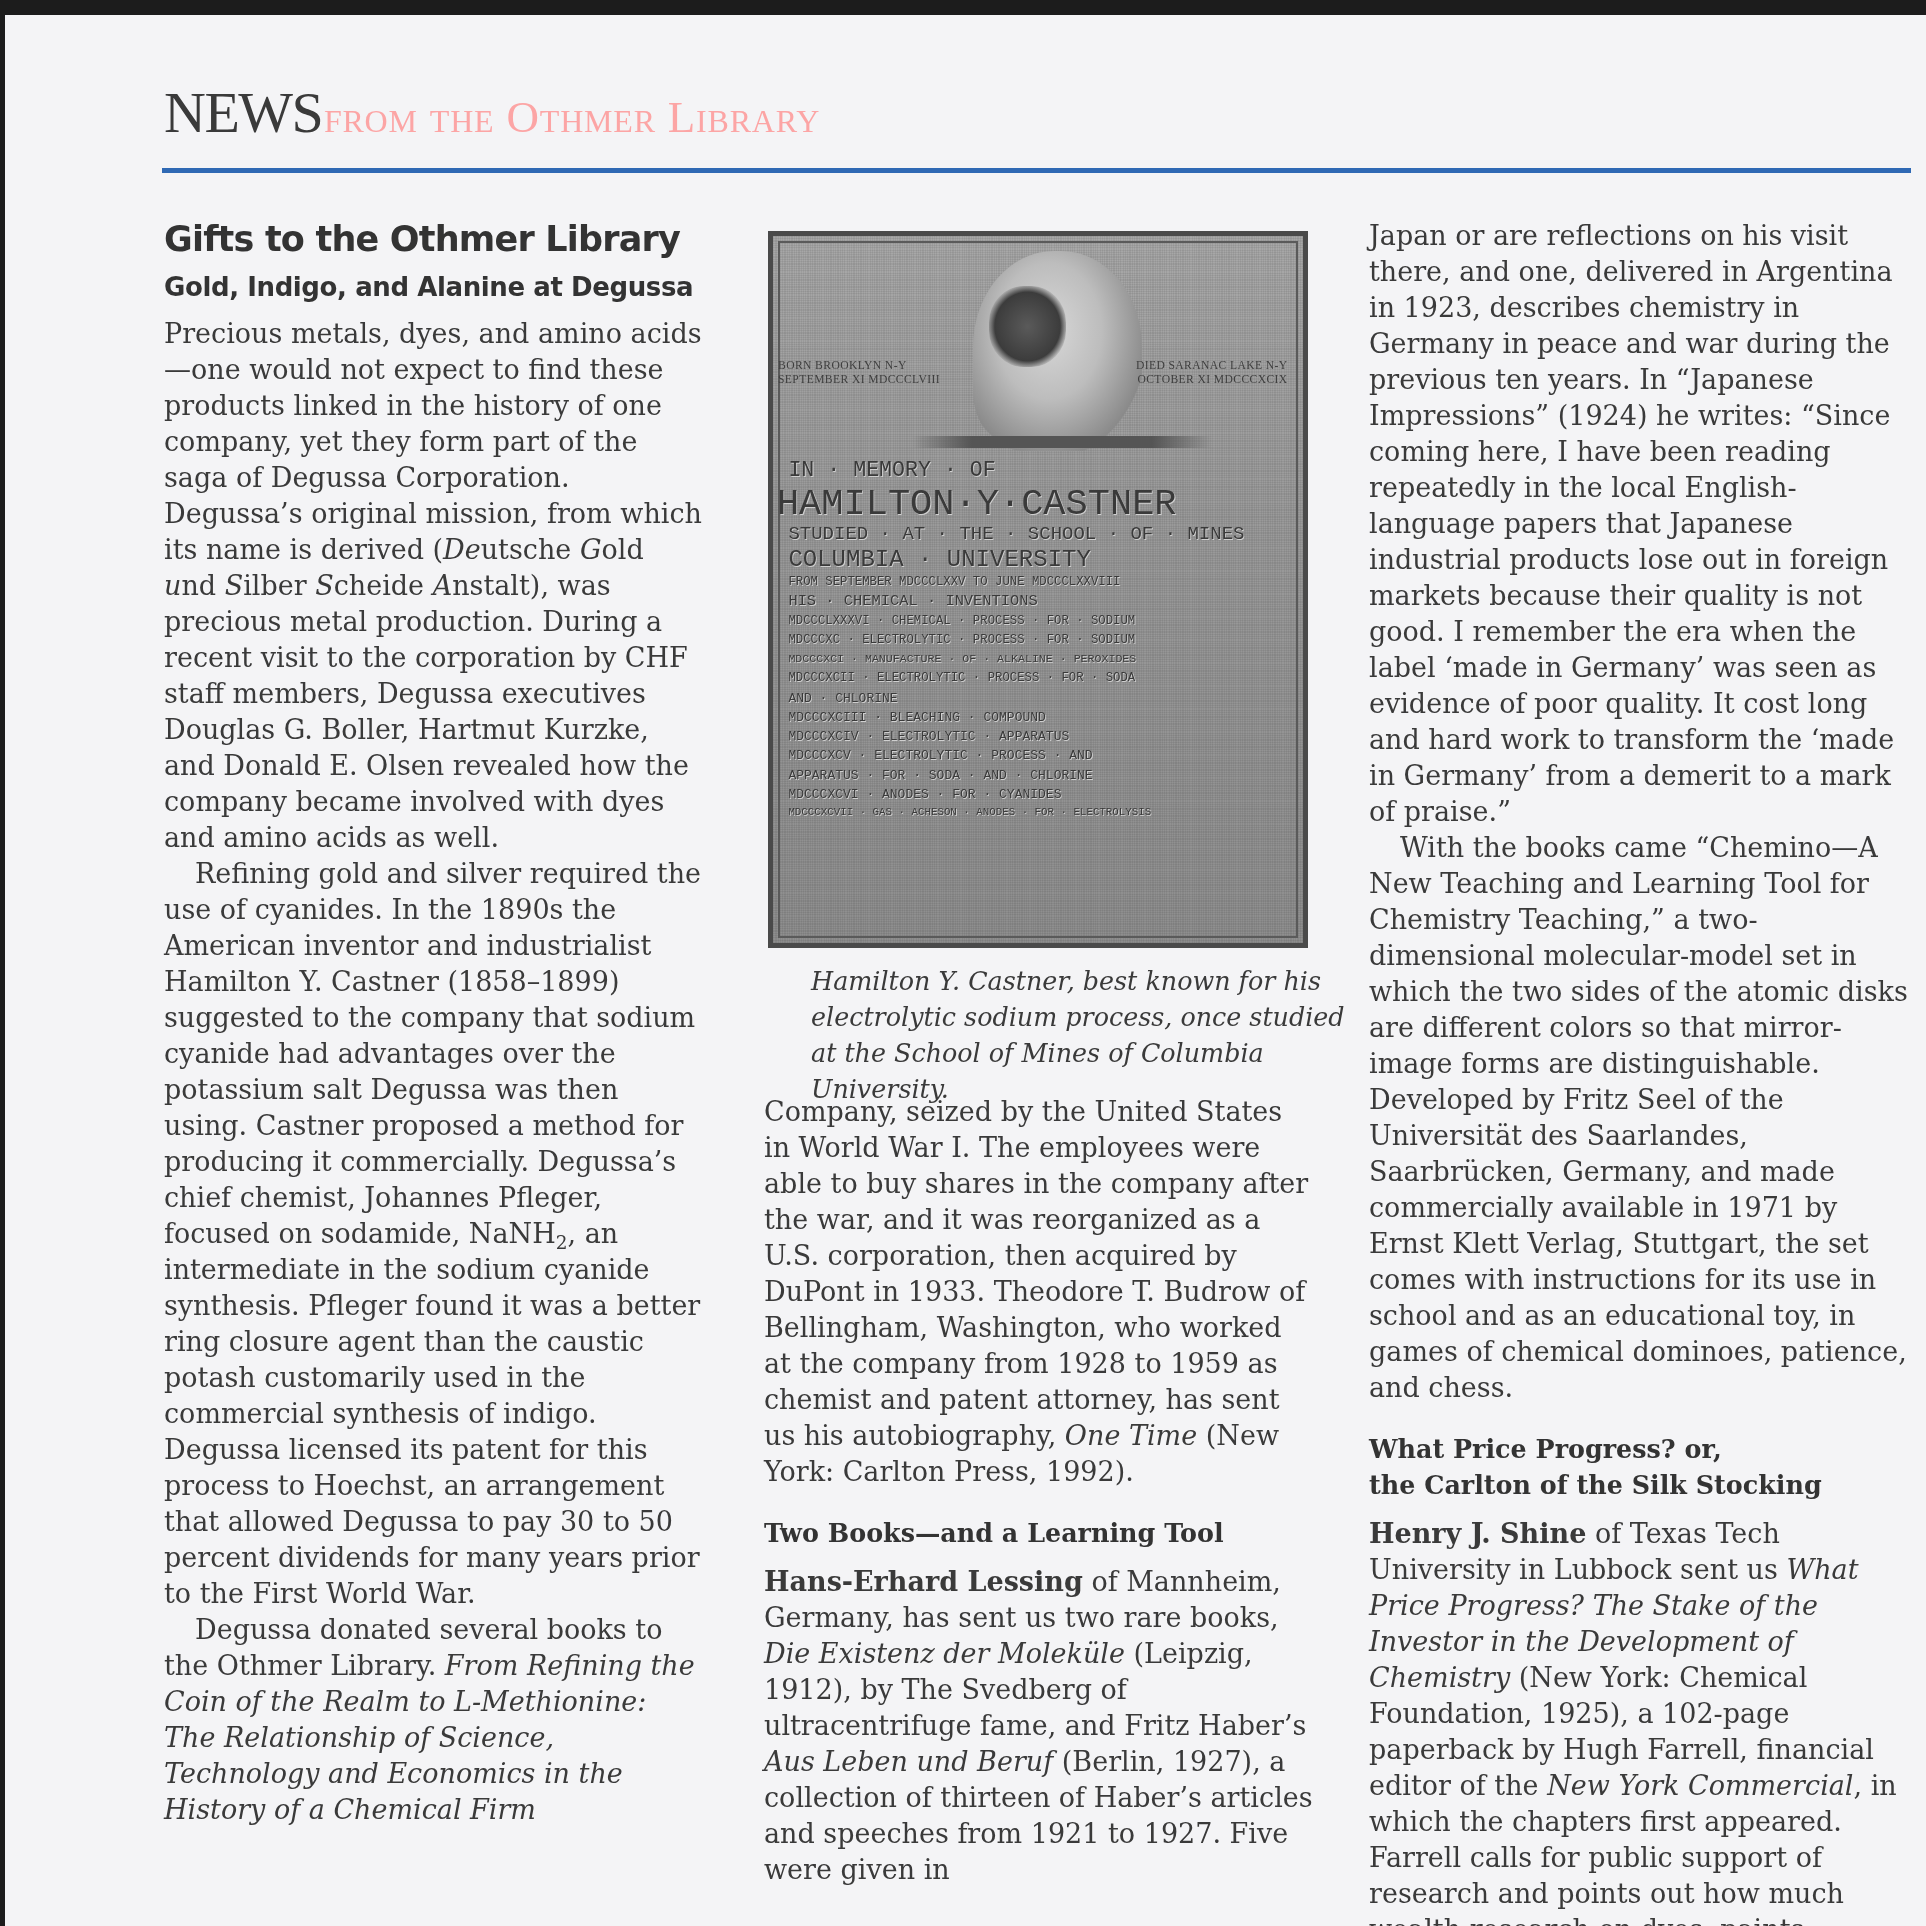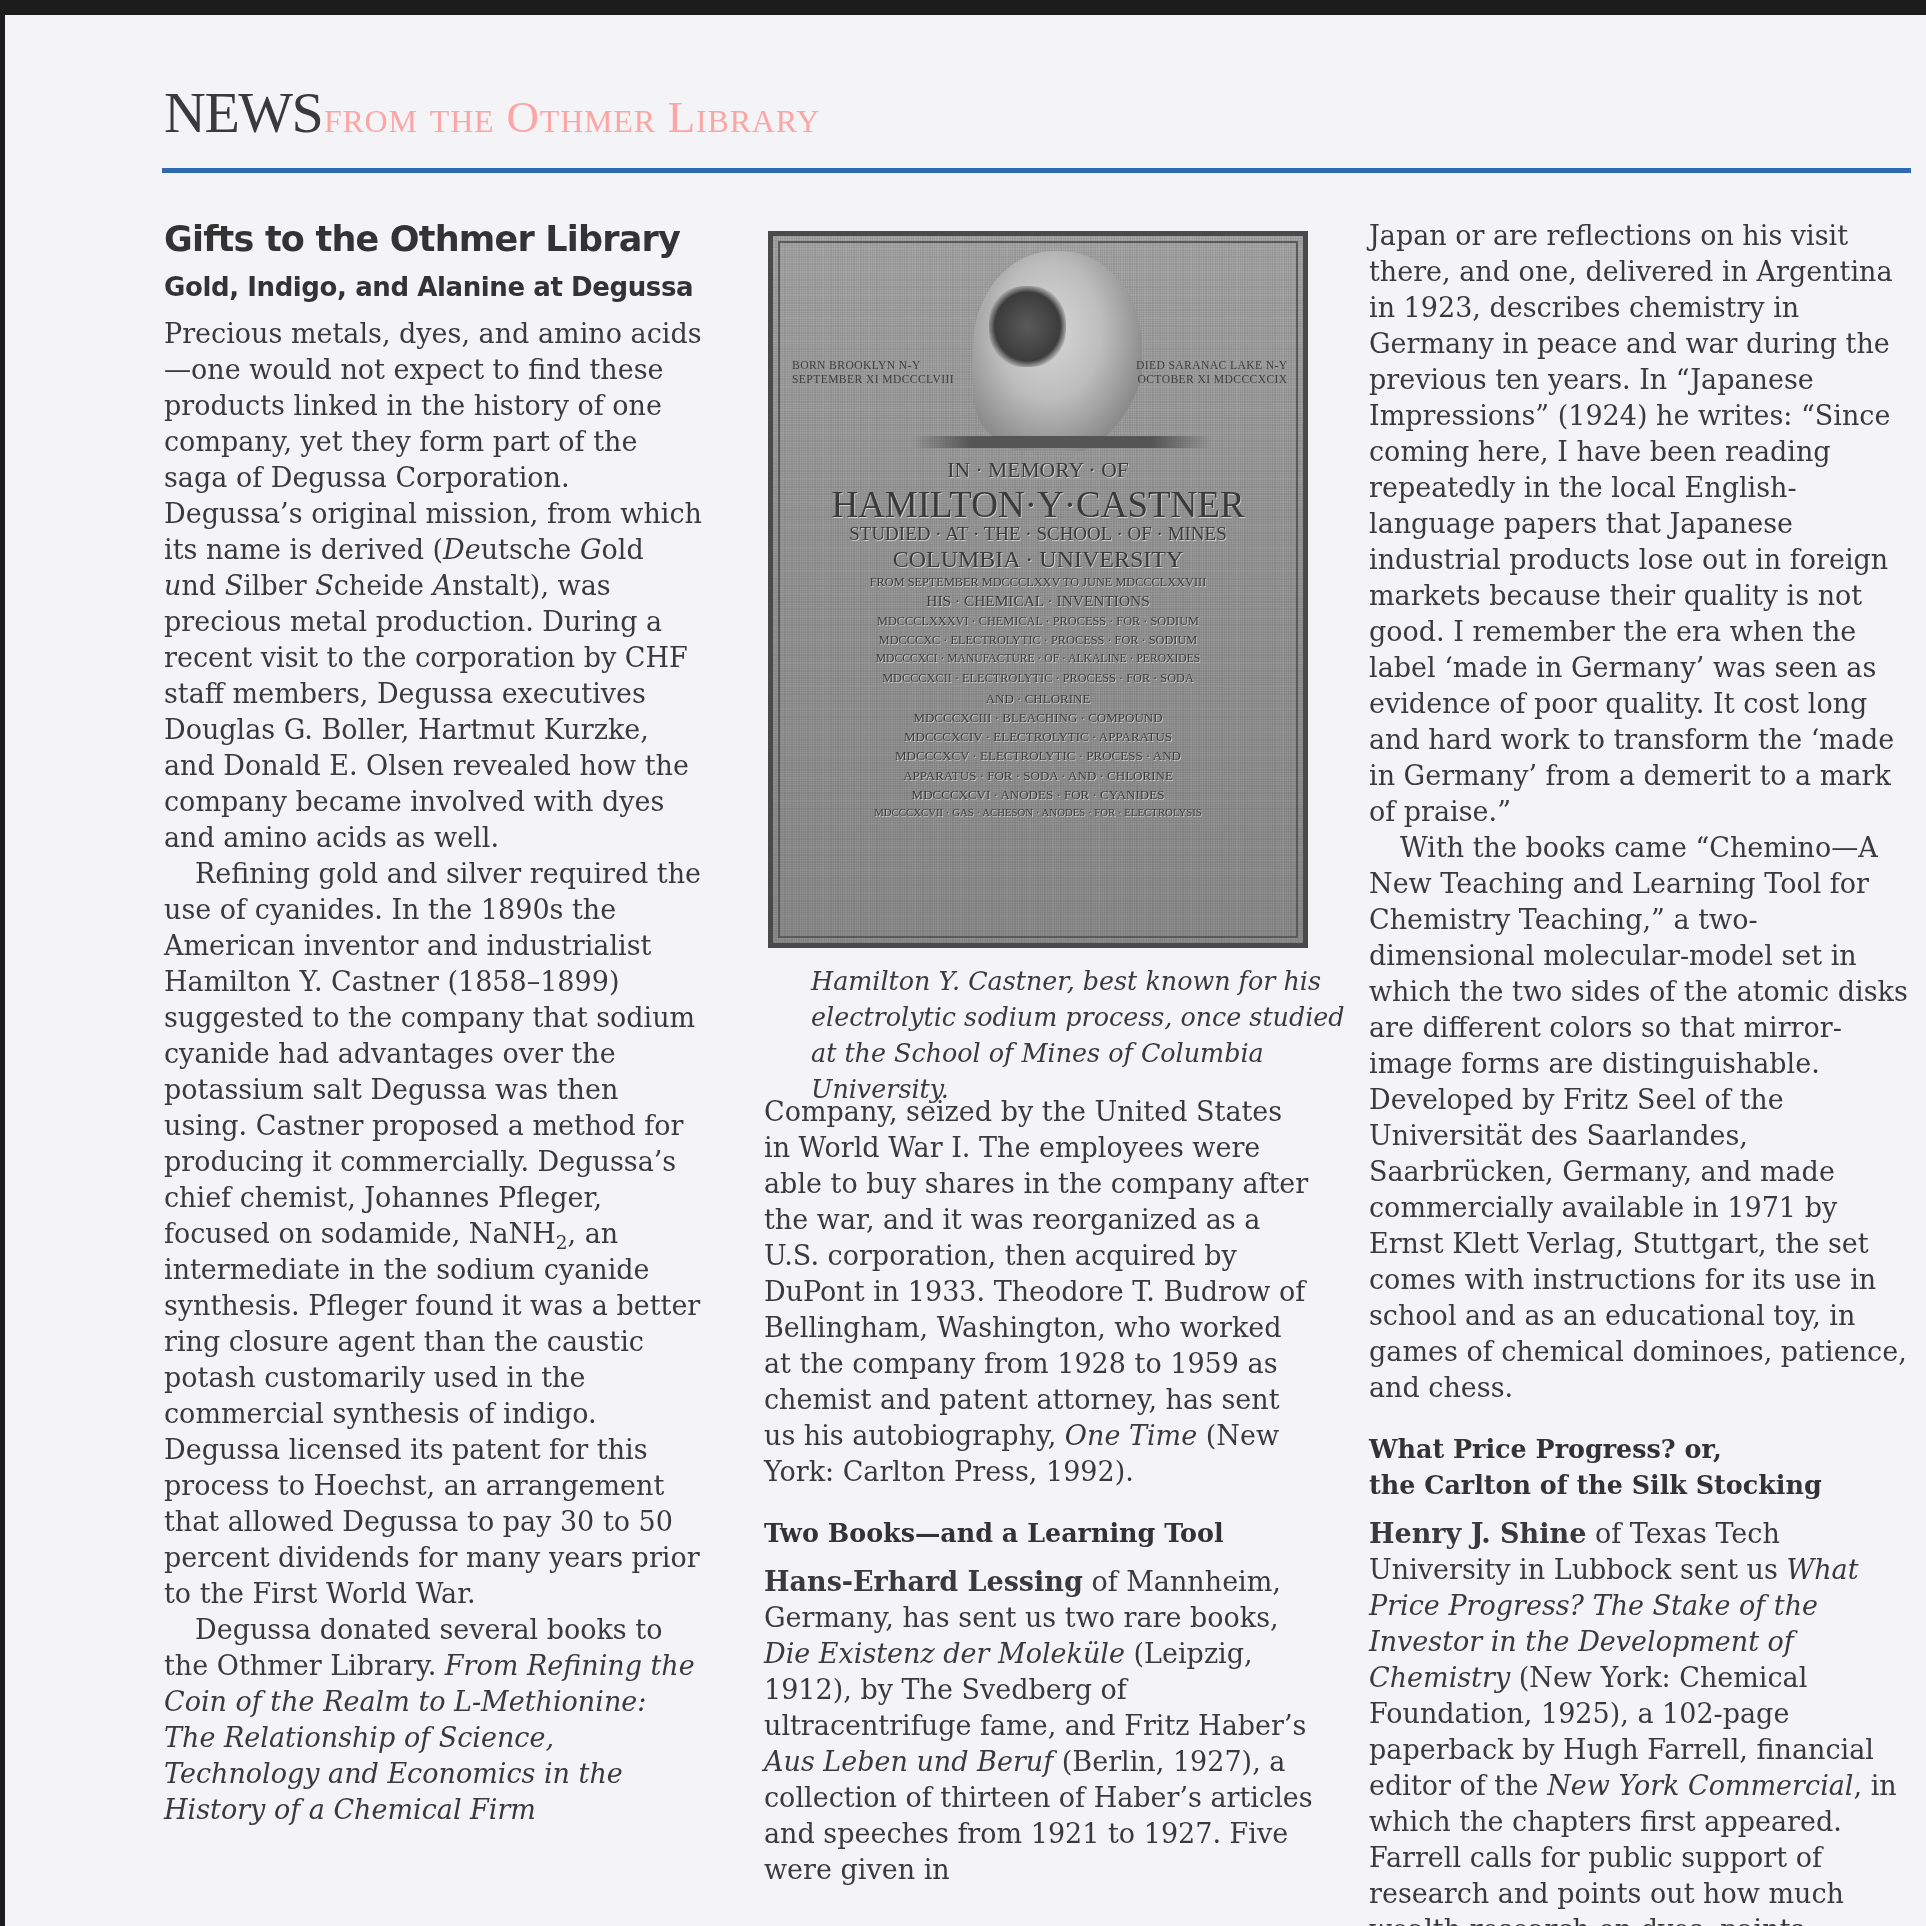--- a/index.html
+++ b/index.html
@@ -58,22 +58,22 @@
     position:absolute; left:216px; top:50px; width:77px; height:81px;
     border-radius:45%; background:radial-gradient(ellipse at 50% 50%, #5a5a5a 0%, #3c3c3c 60%, rgba(60,60,60,0) 75%);
   }
   .bust-base {
     position:absolute; left:139px; top:200px; width:300px; height:11.6px; background:linear-gradient(90deg, transparent, #555 20%, #555 80%, transparent);
   }
   .plaque-side {
     position:absolute; top:123px; font-size:11.6px; line-height:14px; color:#3e3e3e; font-family:"Liberation Serif", serif; letter-spacing:0.4px;
   }
   .plaque-line {
-    position:absolute; left:15.4px; right:15.4px; text-align:center; color:#3a3a3a;
-    font-family:Liberation Serif, serif; white-space:nowrap;
+    position:absolute; left:15.4px; right:15.4px; text-align:left; color:#3a3a3a;
+    font-family:Liberation Mono, monospace; white-space:nowrap;
     text-shadow:0.8px 0.8px 0 #d0d0d0;
   }
   .caption {
     position:absolute; left:763px; top:963px; width:551px;
     font-size:25.4px; line-height:36px; font-style:italic; color:#3a3a3a;margin-left:48px;
   }
 </style>
 </head>
 <body>
 
@@ -92,21 +92,21 @@
   <p class="ind"><span>Refining gold and silver required the use of cyanides. In the 1890s the American inventor and industrialist Hamilton Y. Castner (1858–1899) suggested to the company that sodium cyanide had advantages over the potassium salt Degussa was then using. Castner proposed a method for producing it commercially. Degussa’s chief chemist, Johannes Pfleger, focused on sodamide, NaNH</span><sub>2</sub><span>, an intermediate in the sodium cyanide synthesis. Pfleger found it was a better ring closure agent than the caustic potash customarily used in the commercial synthesis of indigo. Degussa licensed its patent for this process to Hoechst, an arrangement that allowed Degussa to pay 30 to 50 percent dividends for many years prior to the First World War.</span></p>
   <p class="ind"><span>Degussa donated several books to the Othmer Library. </span><i>From Refining the Coin of the Realm to L-Methionine: The Relationship of Science, Technology and Economics in the History of a Chemical Firm</i></p>
 
 </div>
 
 <div class="photo">
   <div class="inner-frame"></div>
   <div class="bust"></div>
   <div class="bust-face"></div>
   <div class="bust-base"></div>
-  <div class="plaque-side" style="left:19px;">
+  <div class="plaque-side" style="left:5px;">
     <div>BORN BROOKLYN N-Y</div>
     <div>SEPTEMBER XI MDCCCLVIII</div>
   </div>
   <div class="plaque-side" style="right:15.4px;text-align:right;">
     <div>DIED SARANAC LAKE N-Y</div>
     <div>OCTOBER XI MDCCCXCIX</div>
   </div>
   <div class="plaque-line" style="top:222px;font-size:21.6px;">IN · MEMORY · OF</div>
   <div class="plaque-line" style="top:247px;font-size:37px;left:3.9px;right:3.9px;">HAMILTON·Y·CASTNER</div>
   <div class="plaque-line" style="top:287px;font-size:19px;">STUDIED · AT · THE · SCHOOL · OF · MINES</div>

